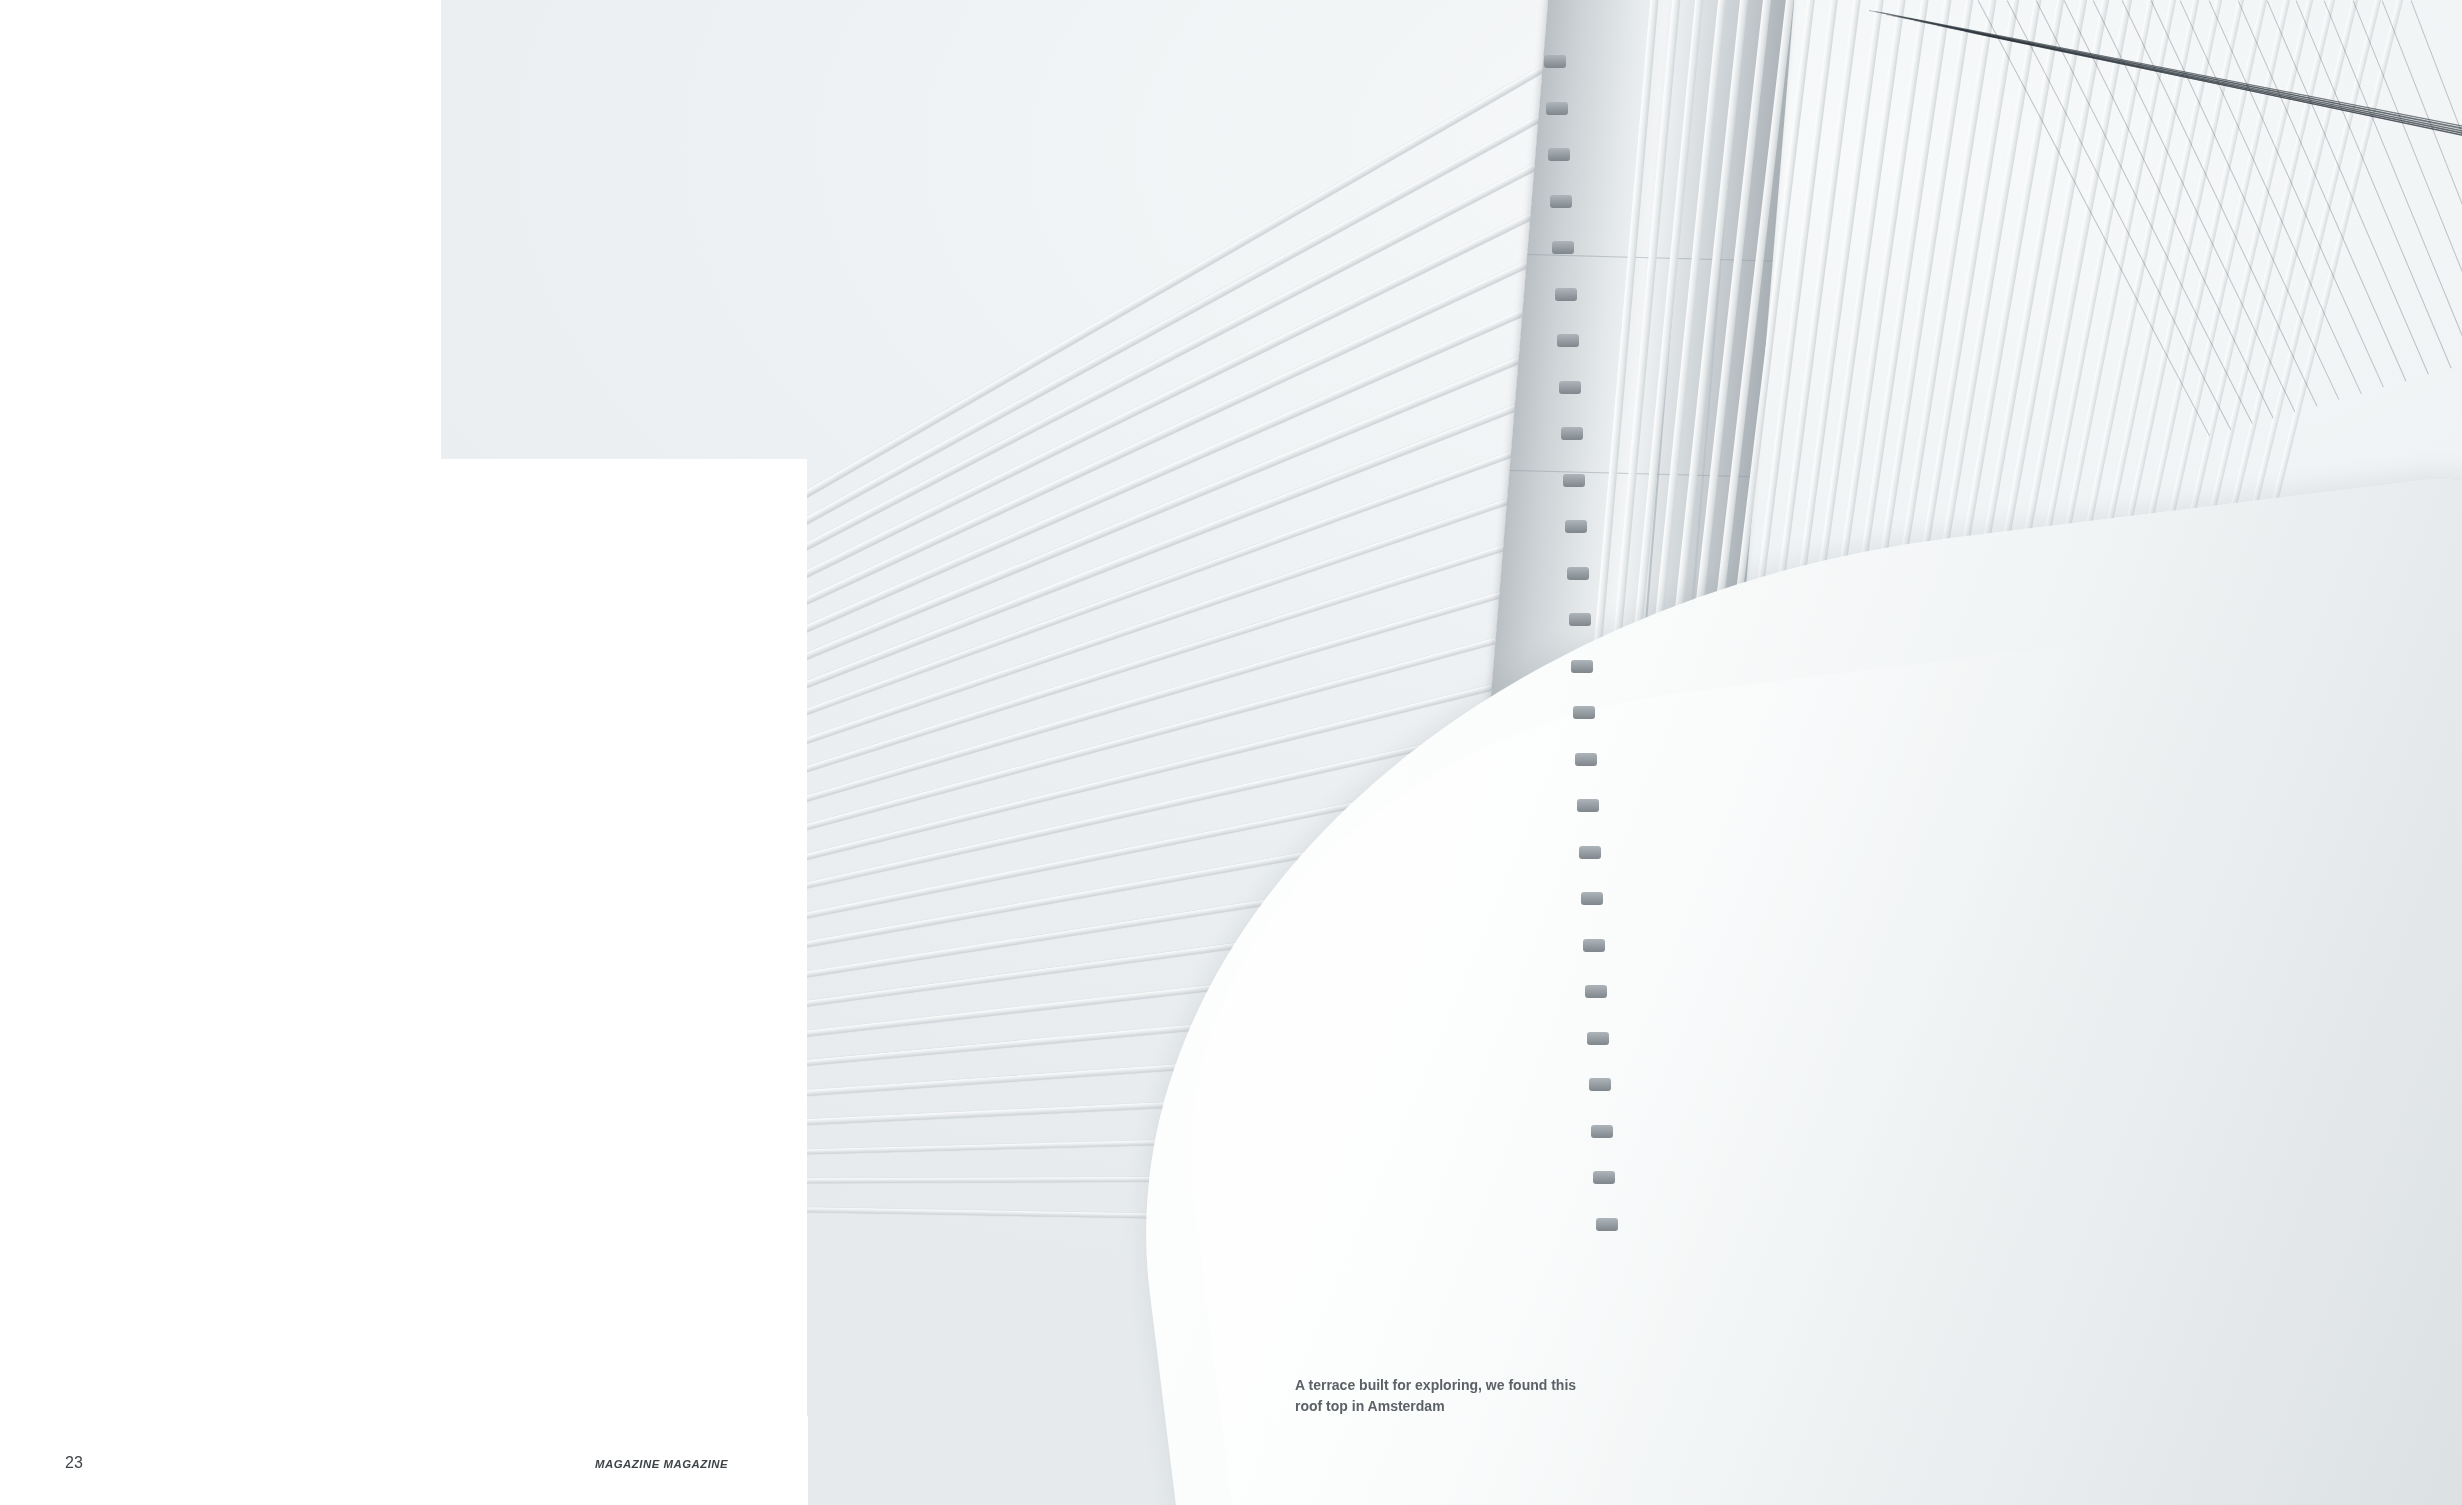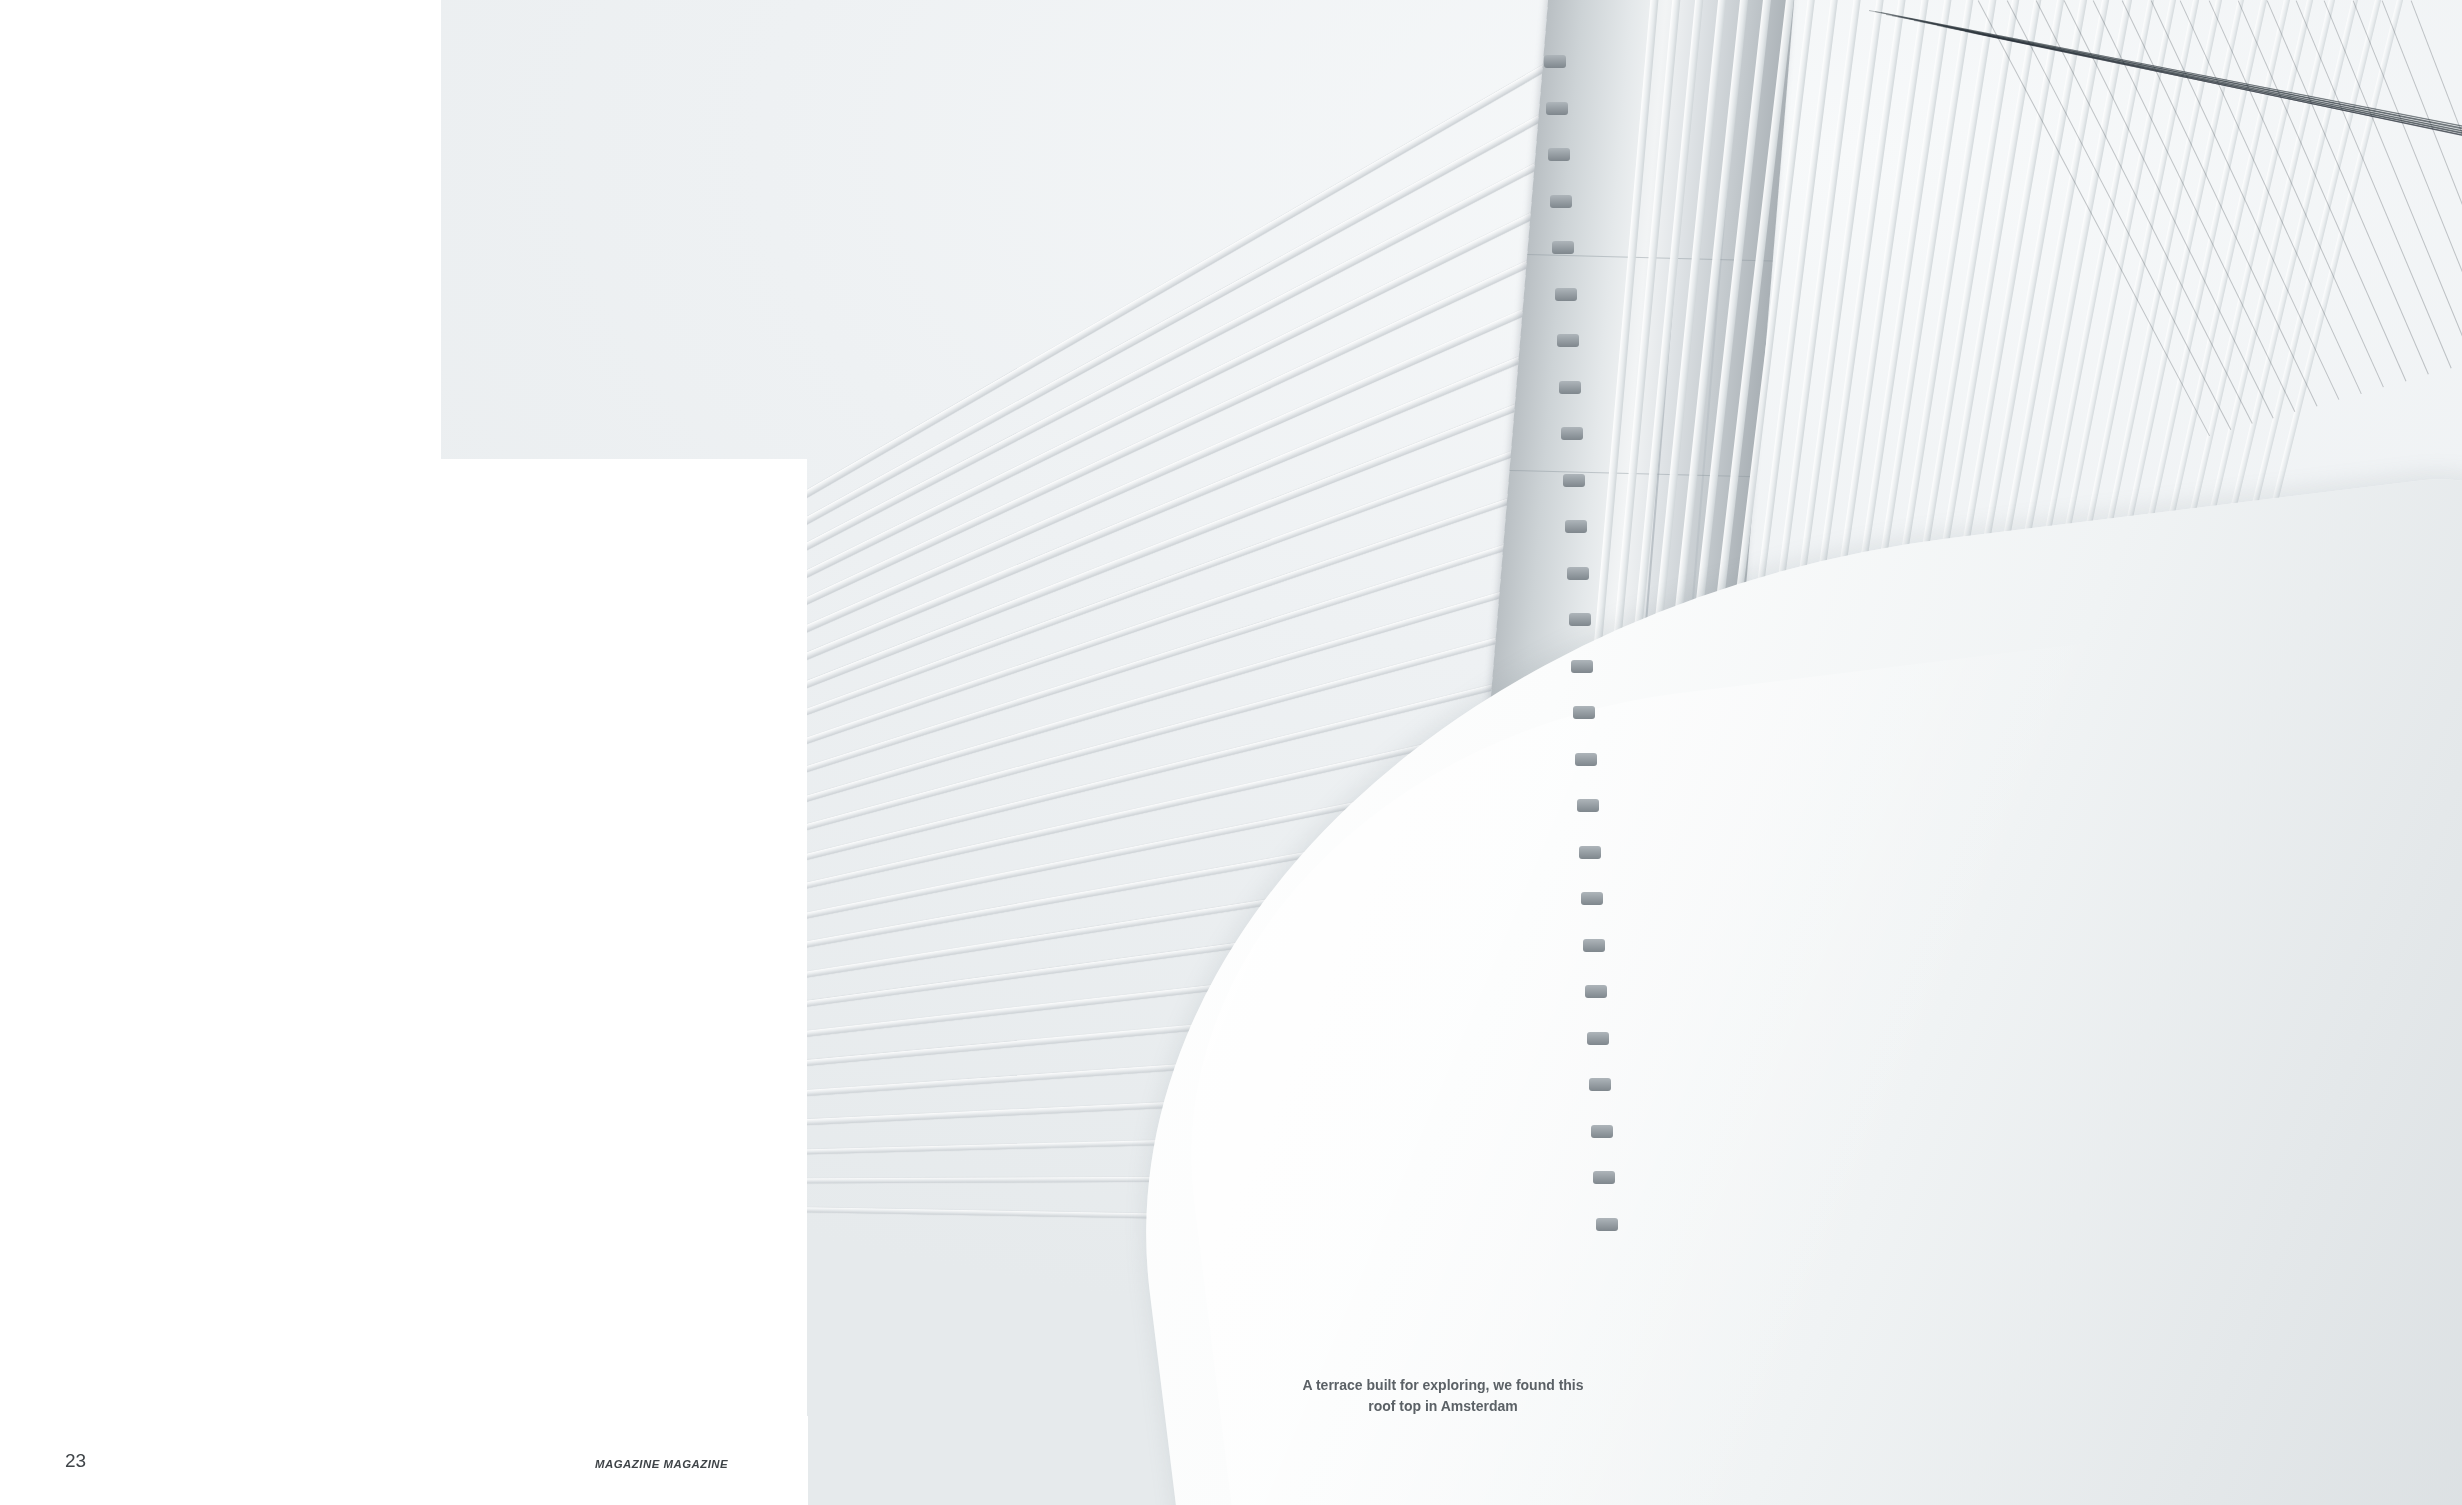--- a/index.html
+++ b/index.html
@@ -190,28 +190,27 @@
   .caption {
     position: absolute;
     left: 1295px;
     top: 1375px;
     width: 296px;
     font-size: 14px;
     font-weight: bold;
     line-height: 1.48;
     color: #5b6166;
     z-index: 4;
-    text-align: center;
   }
 
   .folio {
     position: absolute;
     left: 65px;
     bottom: 33px;
-    font-size: 19px;
+    font-size: 16px;
     color: #3f4448;
     z-index: 8;
   }
   .masthead {
     position: absolute;
     left: 595px;
     bottom: 35px;
     font-size: 11.4px;
     font-style: italic;
     font-weight: bold;

